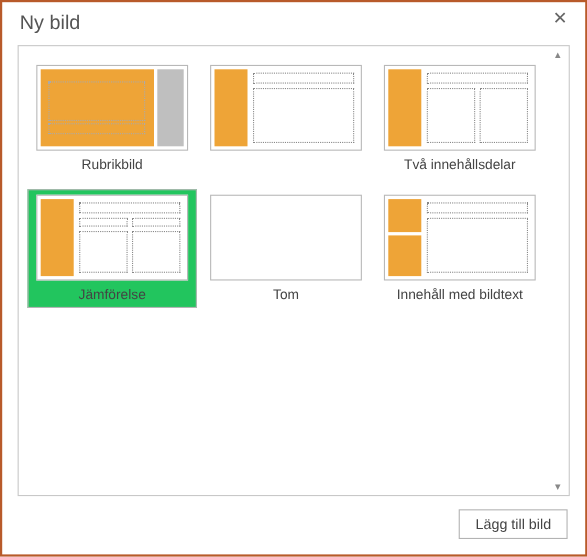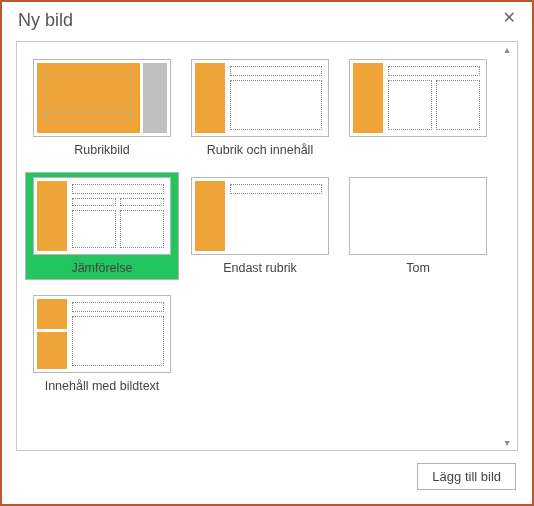--- a/index.html
+++ b/index.html
@@ -137,52 +137,45 @@
       </div>
       <div class="label">Rubrikbild</div>
     </div>
 
     <div class="item">
       <div class="thumb">
         <div class="orange-side"></div>
         <div class="dotted" style="left:38px;right:6px;top:6px;height:10px;"></div>
         <div class="dotted" style="left:38px;right:6px;top:20px;bottom:6px;"></div>
       </div>
-      <div class="label">Rubrik och innehåll</div>
     </div>
 
 
     <div class="item">
       <div class="thumb">
         <div class="orange-side"></div>
         <div class="dotted" style="left:38px;right:6px;top:6px;height:10px;"></div>
         <div class="dotted" style="left:38px;top:20px;bottom:6px;width:44px;"></div>
         <div class="dotted" style="right:6px;top:20px;bottom:6px;width:44px;"></div>
       </div>
+      <div class="label">Två innehållsdelar</div>
     </div>
 
     <div class="item selected">
       <div class="thumb">
         <div class="orange-side"></div>
         <div class="dotted" style="left:38px;right:6px;top:6px;height:10px;"></div>
         <div class="dotted" style="left:38px;top:20px;height:8px;width:44px;"></div>
         <div class="dotted" style="right:6px;top:20px;height:8px;width:44px;"></div>
         <div class="dotted" style="left:38px;top:32px;bottom:6px;width:44px;"></div>
         <div class="dotted" style="right:6px;top:32px;bottom:6px;width:44px;"></div>
       </div>
       <div class="label">Jämförelse</div>
     </div>
 
-    <div class="item">
-      <div class="thumb">
-        <div class="orange-side"></div>
-        <div class="dotted" style="left:38px;right:6px;top:6px;height:10px;"></div>
-      </div>
-      <div class="label">Endast rubrik</div>
-    </div>
 
     <div class="item">
       <div class="thumb"></div>
       <div class="label">Tom</div>
     </div>
 
     <div class="item">
       <div class="thumb">
         <div style="position:absolute;left:3px;top:3px;width:30px;height:30px;background:#eea437;"></div>
         <div style="position:absolute;left:3px;top:36px;bottom:3px;width:30px;background:#eea437;"></div>

